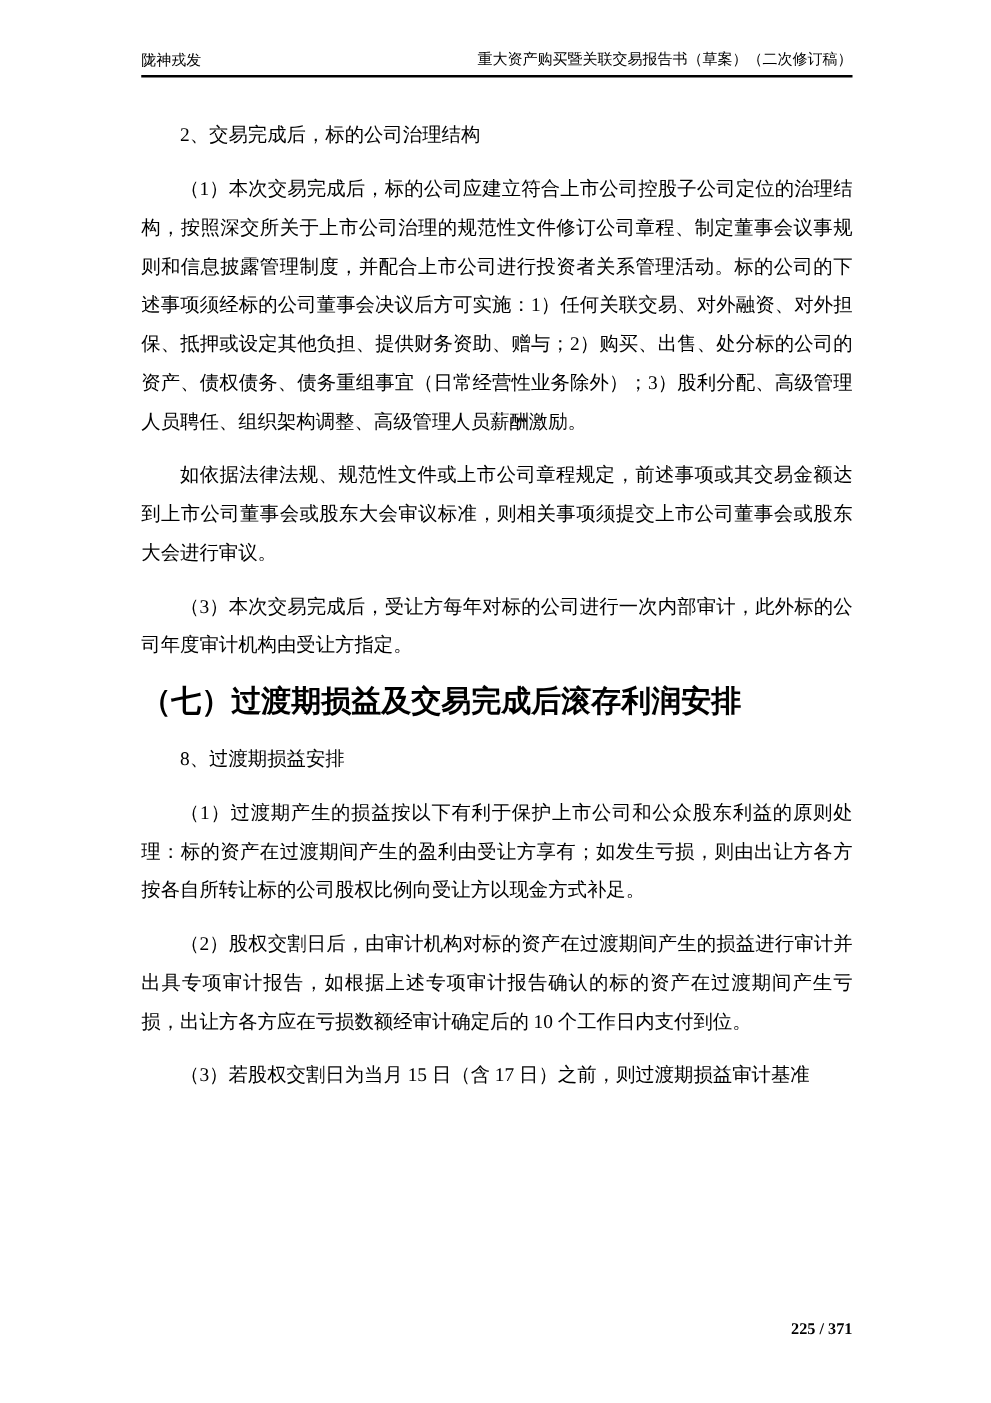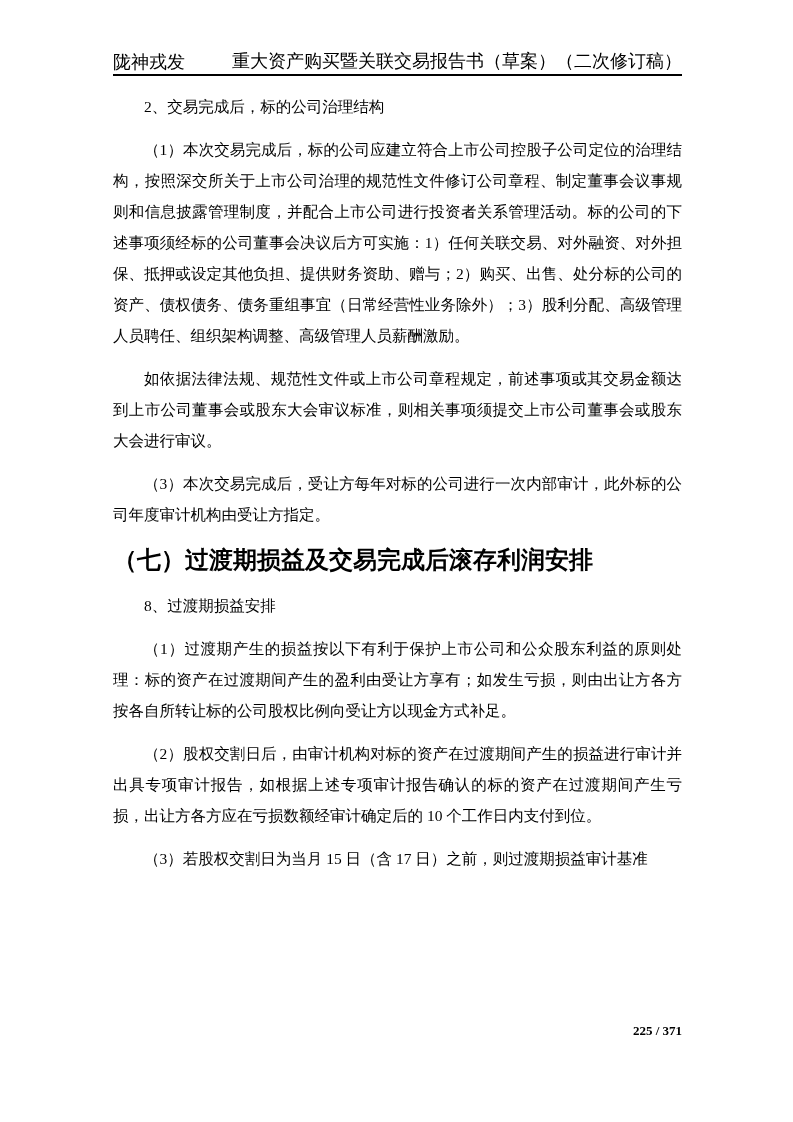--- a/index.html
+++ b/index.html
@@ -14,33 +14,33 @@
     background: #ffffff;
     color: #000000;
     font-family: "Liberation Serif", "DejaVu Serif", serif;
     overflow: hidden;
     box-sizing: border-box;
   }
   .content {
     margin: 0 111px 0 113px; 
   }
   .page-header {
-    padding-top: 54px;
+    padding-top: 40px;
     display: flex;
     justify-content: space-between;
     align-items: flex-end;
     border-bottom: 2px solid #000000;
     padding-bottom: 4px;
-    font-size: 18px;
+    font-size: 12px;
     line-height: 16px;
   }
   .page-header .hdr-left { white-space: nowrap; }
   .page-header .hdr-right { white-space: nowrap; font-family: Liberation Mono, monospace; }
   .doc-body {
-    padding-top: 15px;
+    padding-top: 31px;
   }
   .doc-body p.para {
     font-size: 15.5px;
     line-height: 31px;
     text-align: justify;
     text-justify: inter-ideograph;
     text-indent: 31px;
     margin: 0 0 12px 0;
     word-break: break-all;
   }
@@ -49,21 +49,21 @@
     font-weight: bold;
     font-size: 24px;
     line-height: 28px;
     letter-spacing: 0px;
     text-indent: 0;
     margin: 16px 0 16px 0;
   }
   .page-footer {
     position: absolute;
     right: 111px;
-    top: 1023px;
+    top: 1055px;
     font-size: 13px;
     font-weight: bold;
     font-family: "Liberation Serif", "DejaVu Serif", serif;
   }
 </style>
 </head>
 <body>
 
 <div class="page">
   <div class="content">

